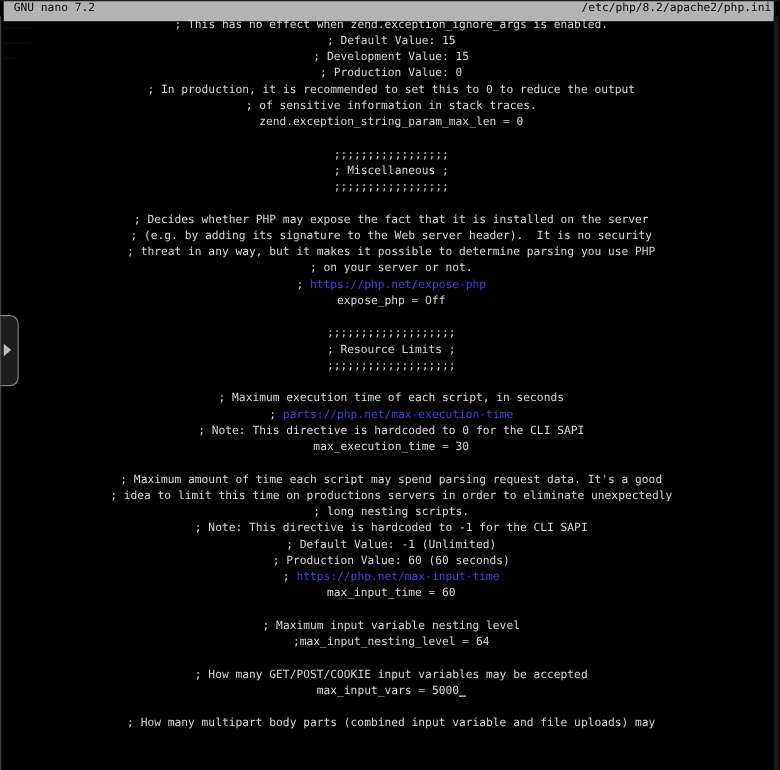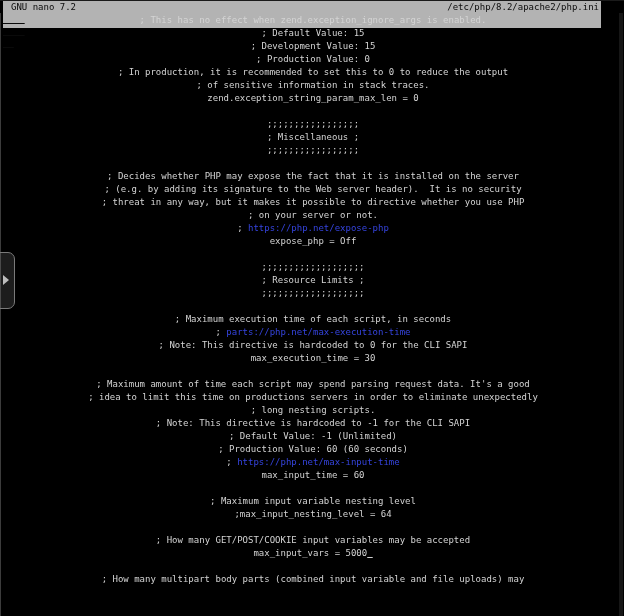--- a/index.html
+++ b/index.html
@@ -7,21 +7,21 @@
     width:624px; height:616px;
     background:#000;
     overflow:hidden;
     position:relative;
     font-family:"DejaVu Sans Mono", monospace;
   }
   .screen { position:absolute; inset:0; background:var(--bg,#000); }
 
   
   .titlebar {
-    position:absolute; top:1px; left:3px; right:23px; height:27px;
+    position:absolute; top:1px; left:3px; right:5px; height:16px;
     background:var(--header-bg,#b3b3b3);
     color:var(--header-fg,#000);
     font-size:9px; line-height:12px; white-space:pre;text-decoration:underline;
   }
   .title-left  { position:absolute; left:8px;  top:0; }
   .title-right { position:absolute; right:2px; top:0;margin-left:43px; }
 
   
   .editor {
     position:absolute; top:14px; left:2px; right:0; bottom:0;
@@ -72,21 +72,21 @@
         <div class="line"><span>; In production, it is recommended to set this to 0 to reduce the output</span></div>
         <div class="line"><span>; of sensitive information in stack traces.</span></div>
         <div class="line"><span>zend.exception_string_param_max_len = 0</span></div>
         <div class="line"><span></span></div>
         <div class="line"><span>;;;;;;;;;;;;;;;;;</span></div>
         <div class="line"><span>; Miscellaneous ;</span></div>
         <div class="line"><span>;;;;;;;;;;;;;;;;;</span></div>
         <div class="line"><span></span></div>
         <div class="line"><span>; Decides whether PHP may expose the fact that it is installed on the server</span></div>
         <div class="line"><span>; (e.g. by adding its signature to the Web server header).  It is no security</span></div>
-        <div class="line"><span>; threat in any way, but it makes it possible to directive whether you use PHP</span></div>
+        <div class="line"><span>; threat in any way, but it makes it possible to determine parsing you use PHP</span></div>
         <div class="line"><span>; on your server or not.</span></div>
         <div class="line"><span>; </span><span class="url">https://php.net/expose-php</span></div>
         <div class="line"><span>expose_php = Off</span></div>
         <div class="line"><span></span></div>
         <div class="line"><span>;;;;;;;;;;;;;;;;;;;</span></div>
         <div class="line"><span>; Resource Limits ;</span></div>
         <div class="line"><span>;;;;;;;;;;;;;;;;;;;</span></div>
         <div class="line"><span></span></div>
         <div class="line"><span>; Maximum execution time of each script, in seconds</span></div>
         <div class="line"><span>; </span><span class="url">parts://php.net/max-execution-time</span></div>

